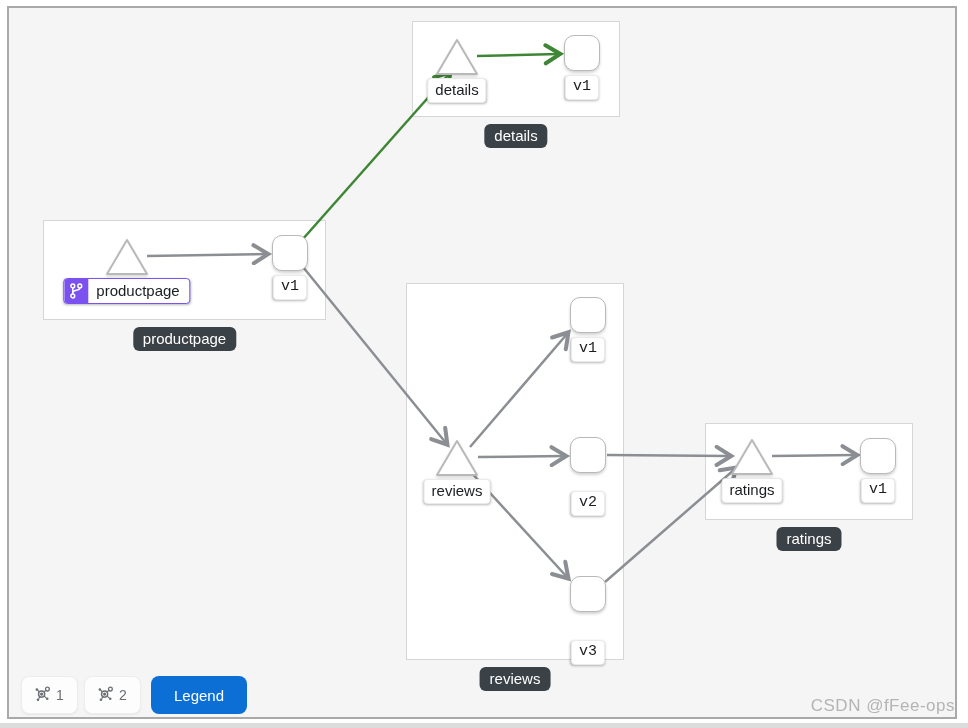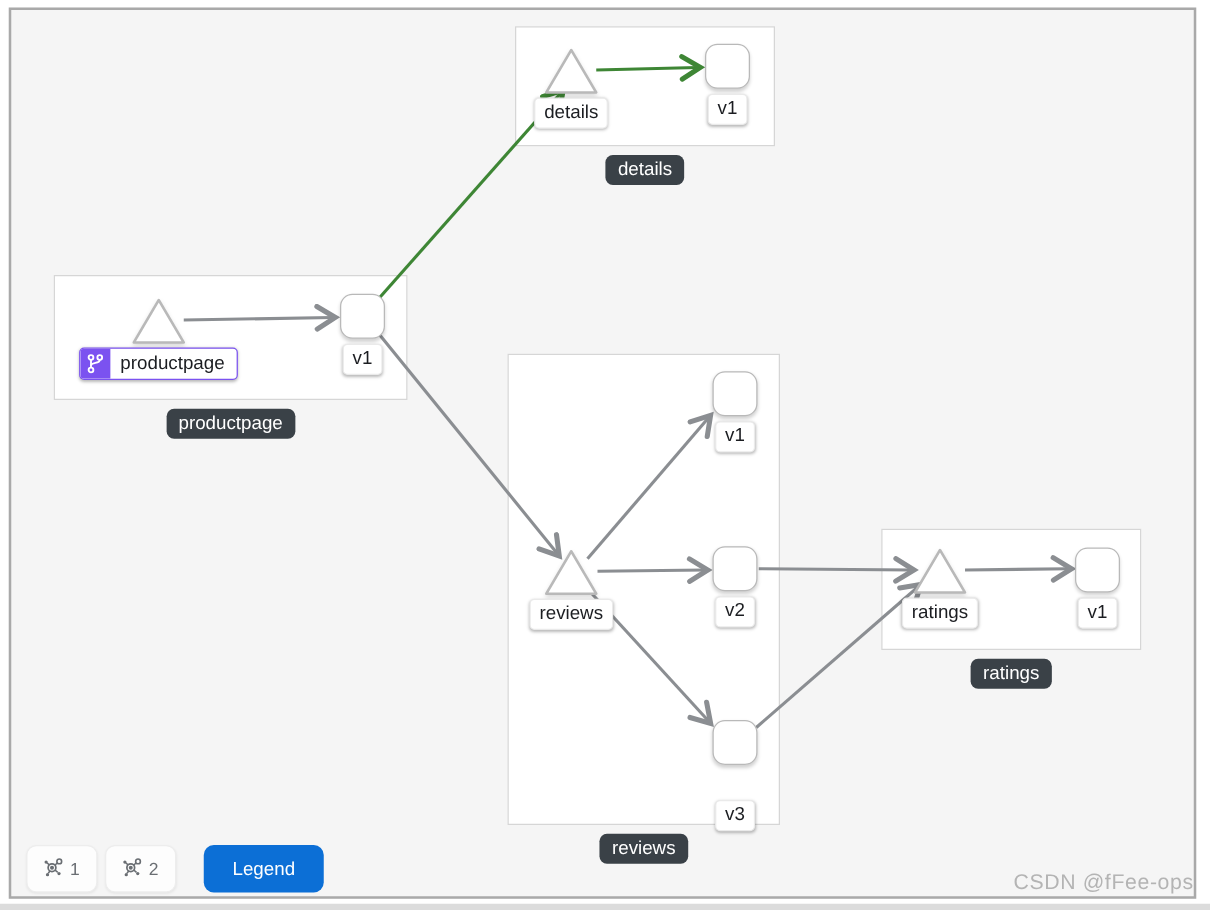--- a/index.html
+++ b/index.html
@@ -28,34 +28,34 @@
     background:#ffffff; border:1.5px solid #b9b9b9; border-radius:10px;
     box-shadow:0 2px 3px rgba(0,0,0,.18); z-index:4;
   }
   .node-shape-triangle { position:absolute; z-index:4; filter:drop-shadow(0 2px 1.5px rgba(0,0,0,.14)); }
   .node-label {
     position:absolute; transform:translateX(-50%);
     background:#ffffff; border:1px solid #eaeaea; border-radius:4px;
     padding:1px 7px 2px; font-size:15px; line-height:20px; color:#1b1d21;
     box-shadow:0 1px 2.5px rgba(0,0,0,.28); white-space:nowrap; z-index:5;
   }
-  .node-label.mono { font-family:Liberation Sans, sans-serif; }
+  .node-label.mono { font-family:Liberation Mono, monospace; }
   .node-label.vs { padding:0; display:flex; align-items:center; border:1.5px solid #7b52f0; overflow:hidden; }
   .vs-badge { width:24px; height:24px; background:#7b52f0; display:flex; align-items:center; justify-content:center; flex:none; }
   .vs-text { padding:1px 10px 2px 8px; }
   .toolbar { position:absolute; left:21px; top:676px; height:38px; display:flex; align-items:center; gap:6px; z-index:7; }
   .tool-btn {
     height:38px; width:57px; box-sizing:border-box;
     background:#fdfdfd; border:1px solid #ededed; border-radius:8px;
     color:#6a6e73; font-size:14px; font-family:"Liberation Sans",sans-serif;
     display:flex; align-items:center; justify-content:center; gap:5px;
     box-shadow:0 1px 2px rgba(0,0,0,.06); cursor:pointer;
   }
   .legend-btn {
-    height:38px; padding:0 23px; margin-left:16px;
+    height:38px; padding:0 23px; margin-left:4px;
     background:#0c6fd6; color:#ffffff; font-size:15px; font-family:"Liberation Sans",sans-serif;
     border:none; border-radius:8px; cursor:pointer;
   }
   .watermark {
     position:absolute; right:13px; top:696px; z-index:7;
     color:#b4b4b4; font-size:17px; letter-spacing:.5px;
   }
 </style>
 </head>
 <body>
@@ -117,21 +117,21 @@
     </div>
     <div class="node-shape-square" style="left: 272px; top: 235px; border-color: rgb(185, 185, 185);"></div>
     <div class="node-label mono" style="left: 290px; top: 275px;">v1</div>
     <div class="node-shape-triangle" style="left: 434px; top: 438px;"><svg width="46" height="40" viewBox="0 0 46 40">
         <path d="M23 3 L43 37 L3 37 Z" fill="#ffffff" stroke="#b9b9b9" stroke-width="2" stroke-linejoin="round"></path>
       </svg></div>
     <div class="node-label" style="left: 457px; top: 479px;">reviews</div>
     <div class="node-shape-square" style="left: 570px; top: 297px; border-color: rgb(185, 185, 185);"></div>
     <div class="node-label mono" style="left: 588px; top: 337px;">v1</div>
     <div class="node-shape-square" style="left: 570px; top: 437px; border-color: rgb(185, 185, 185);"></div>
-    <div class="node-label mono" style="left: 588px; top: 477px; text-align: center;">v2</div>
+    <div class="node-label mono" style="left: 588px; top: 491px; text-align: center;">v2</div>
     <div class="node-shape-square" style="left: 570px; top: 576px; border-color: rgb(185, 185, 185);"></div>
     <div class="node-label mono" style="left: 588px; top: 616px; margin-top: 24px;">v3</div>
     <div class="node-shape-triangle" style="left: 729px; top: 437px;"><svg width="46" height="40" viewBox="0 0 46 40">
         <path d="M23 3 L43 37 L3 37 Z" fill="#ffffff" stroke="#b9b9b9" stroke-width="2" stroke-linejoin="round"></path>
       </svg></div>
     <div class="node-label" style="left: 752px; top: 478px;">ratings</div>
     <div class="node-shape-square" style="left: 860px; top: 438px; border-color: rgb(185, 185, 185);"></div>
     <div class="node-label mono" style="left: 878px; top: 478px;">v1</div>
   </div>
 

